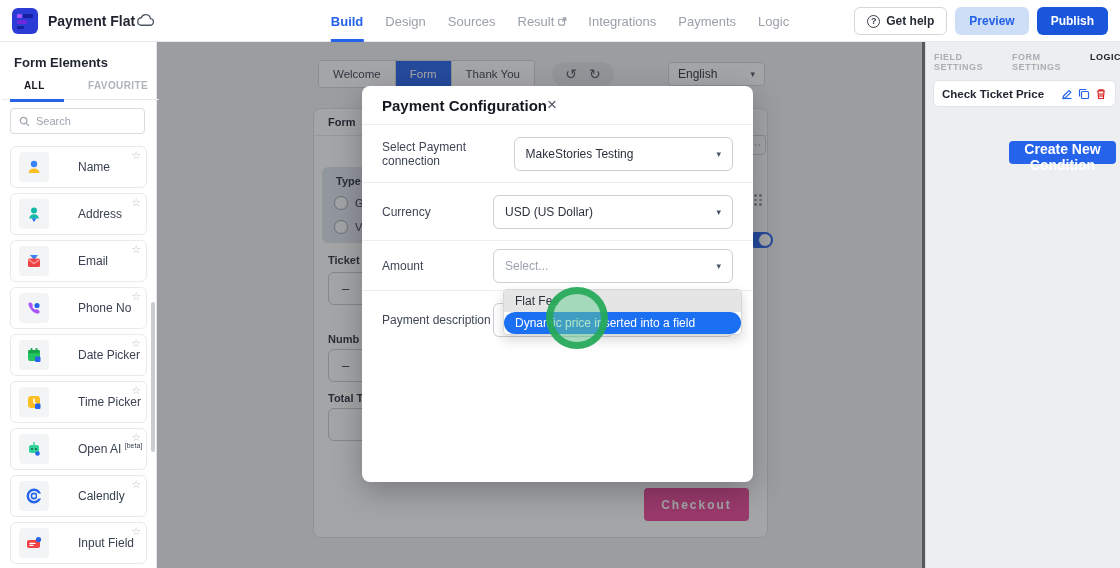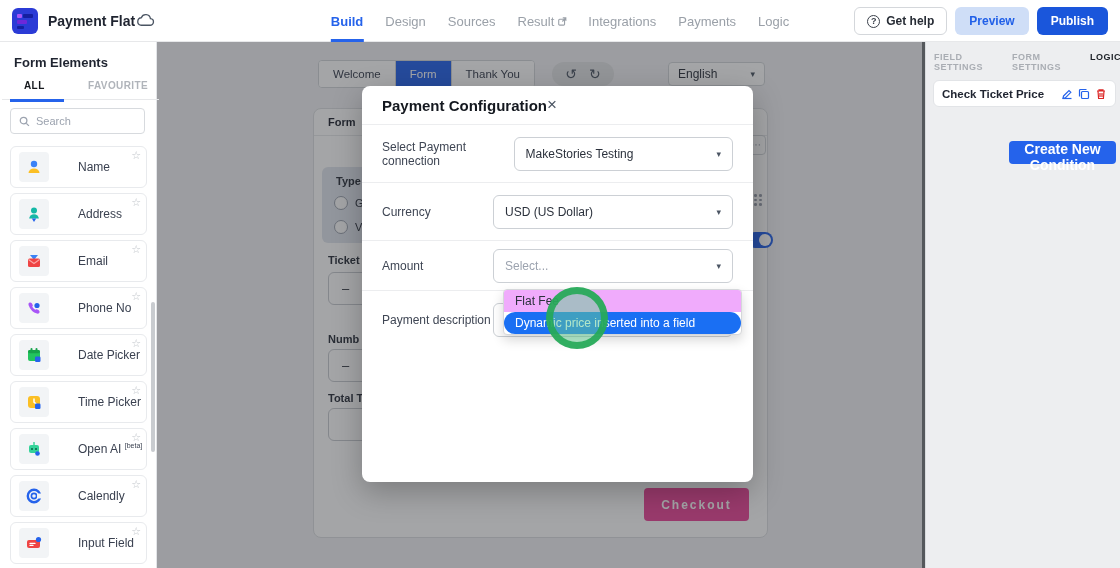--- a/index.html
+++ b/index.html
@@ -70,21 +70,21 @@
   .modal { position:absolute; left:205px; top:44px; width:391px; height:396px; background:#fff; border-radius:8px; box-shadow:0 10px 30px rgba(0,0,0,.25); z-index:10; }
   .modal-title-row { height:38px; display:flex; align-items:center; padding:0 18px 0 20px; }
   .modal-title { font-size:15px; font-weight:bold; color:#14181f; }
   .modal-close { font-size:17px; color:#4b5563; cursor:pointer; }
   .m-row { display:flex; align-items:center; justify-content:space-between; padding:0 20px; border-top:1px solid #ecedef; }
   .m-label { font-size:12px; color:#3f4654; }
   .m-select { width:240px; height:34px; border:1px solid #ccd0d5; border-radius:6px; display:flex; align-items:center; justify-content:space-between; padding:0 11px; font-size:12px; color:#2b313c; background:#fff; }
   .m-select .ph { color:#9ca3af; }
   .m-input { width:240px; height:34px; border:1px solid #ccd0d5; border-radius:6px; background:#fff; }
   .menu { position:absolute; left:141px; top:203px; width:239px; background:#fff; border:1px solid #d5d7da; border-radius:4px; box-shadow:0 5px 12px rgba(0,0,0,.16); z-index:11; overflow:hidden; }
-  .menu-opt { height:22px; display:flex; align-items:center; padding:0 11px; font-size:12px; color:#2b313c; background:#f0abfc; }
+  .menu-opt { height:22px; display:flex; align-items:center; padding:0 11px; font-size:12px; color:#2b313c; background:#e5e5e5; }
   .menu-opt.selected { background:#1a6ff3; color:#fff;border-radius:11px; }
 
   .click-ring { position:absolute; left:389px; top:245px; width:62px; height:62px; border-radius:50%; border:7px solid rgba(36,168,86,.9); background:rgba(100,205,145,.5); z-index:30; pointer-events:none; }
 
   
   .rpanel { position:absolute; left:925px; top:42px; width:195px; height:526px; background:#edeef0; border-left:1px solid #d9dbde; z-index:40; }
   .rp-tabs { position:absolute; left:0; top:10px; width:195px; display:flex; gap:12px; padding-left:8px; }
   .rp-tab { font-size:9px; font-weight:bold; letter-spacing:.5px; color:#a9adb3; }
   .rp-tab.active { color:#1c2026; }
   .rp-card { position:absolute; left:7px; top:38px; width:183px; height:27px; background:#fff; border:1px solid #e2e4e7; border-radius:6px; display:flex; align-items:center; justify-content:space-between; padding:0 8px; }

